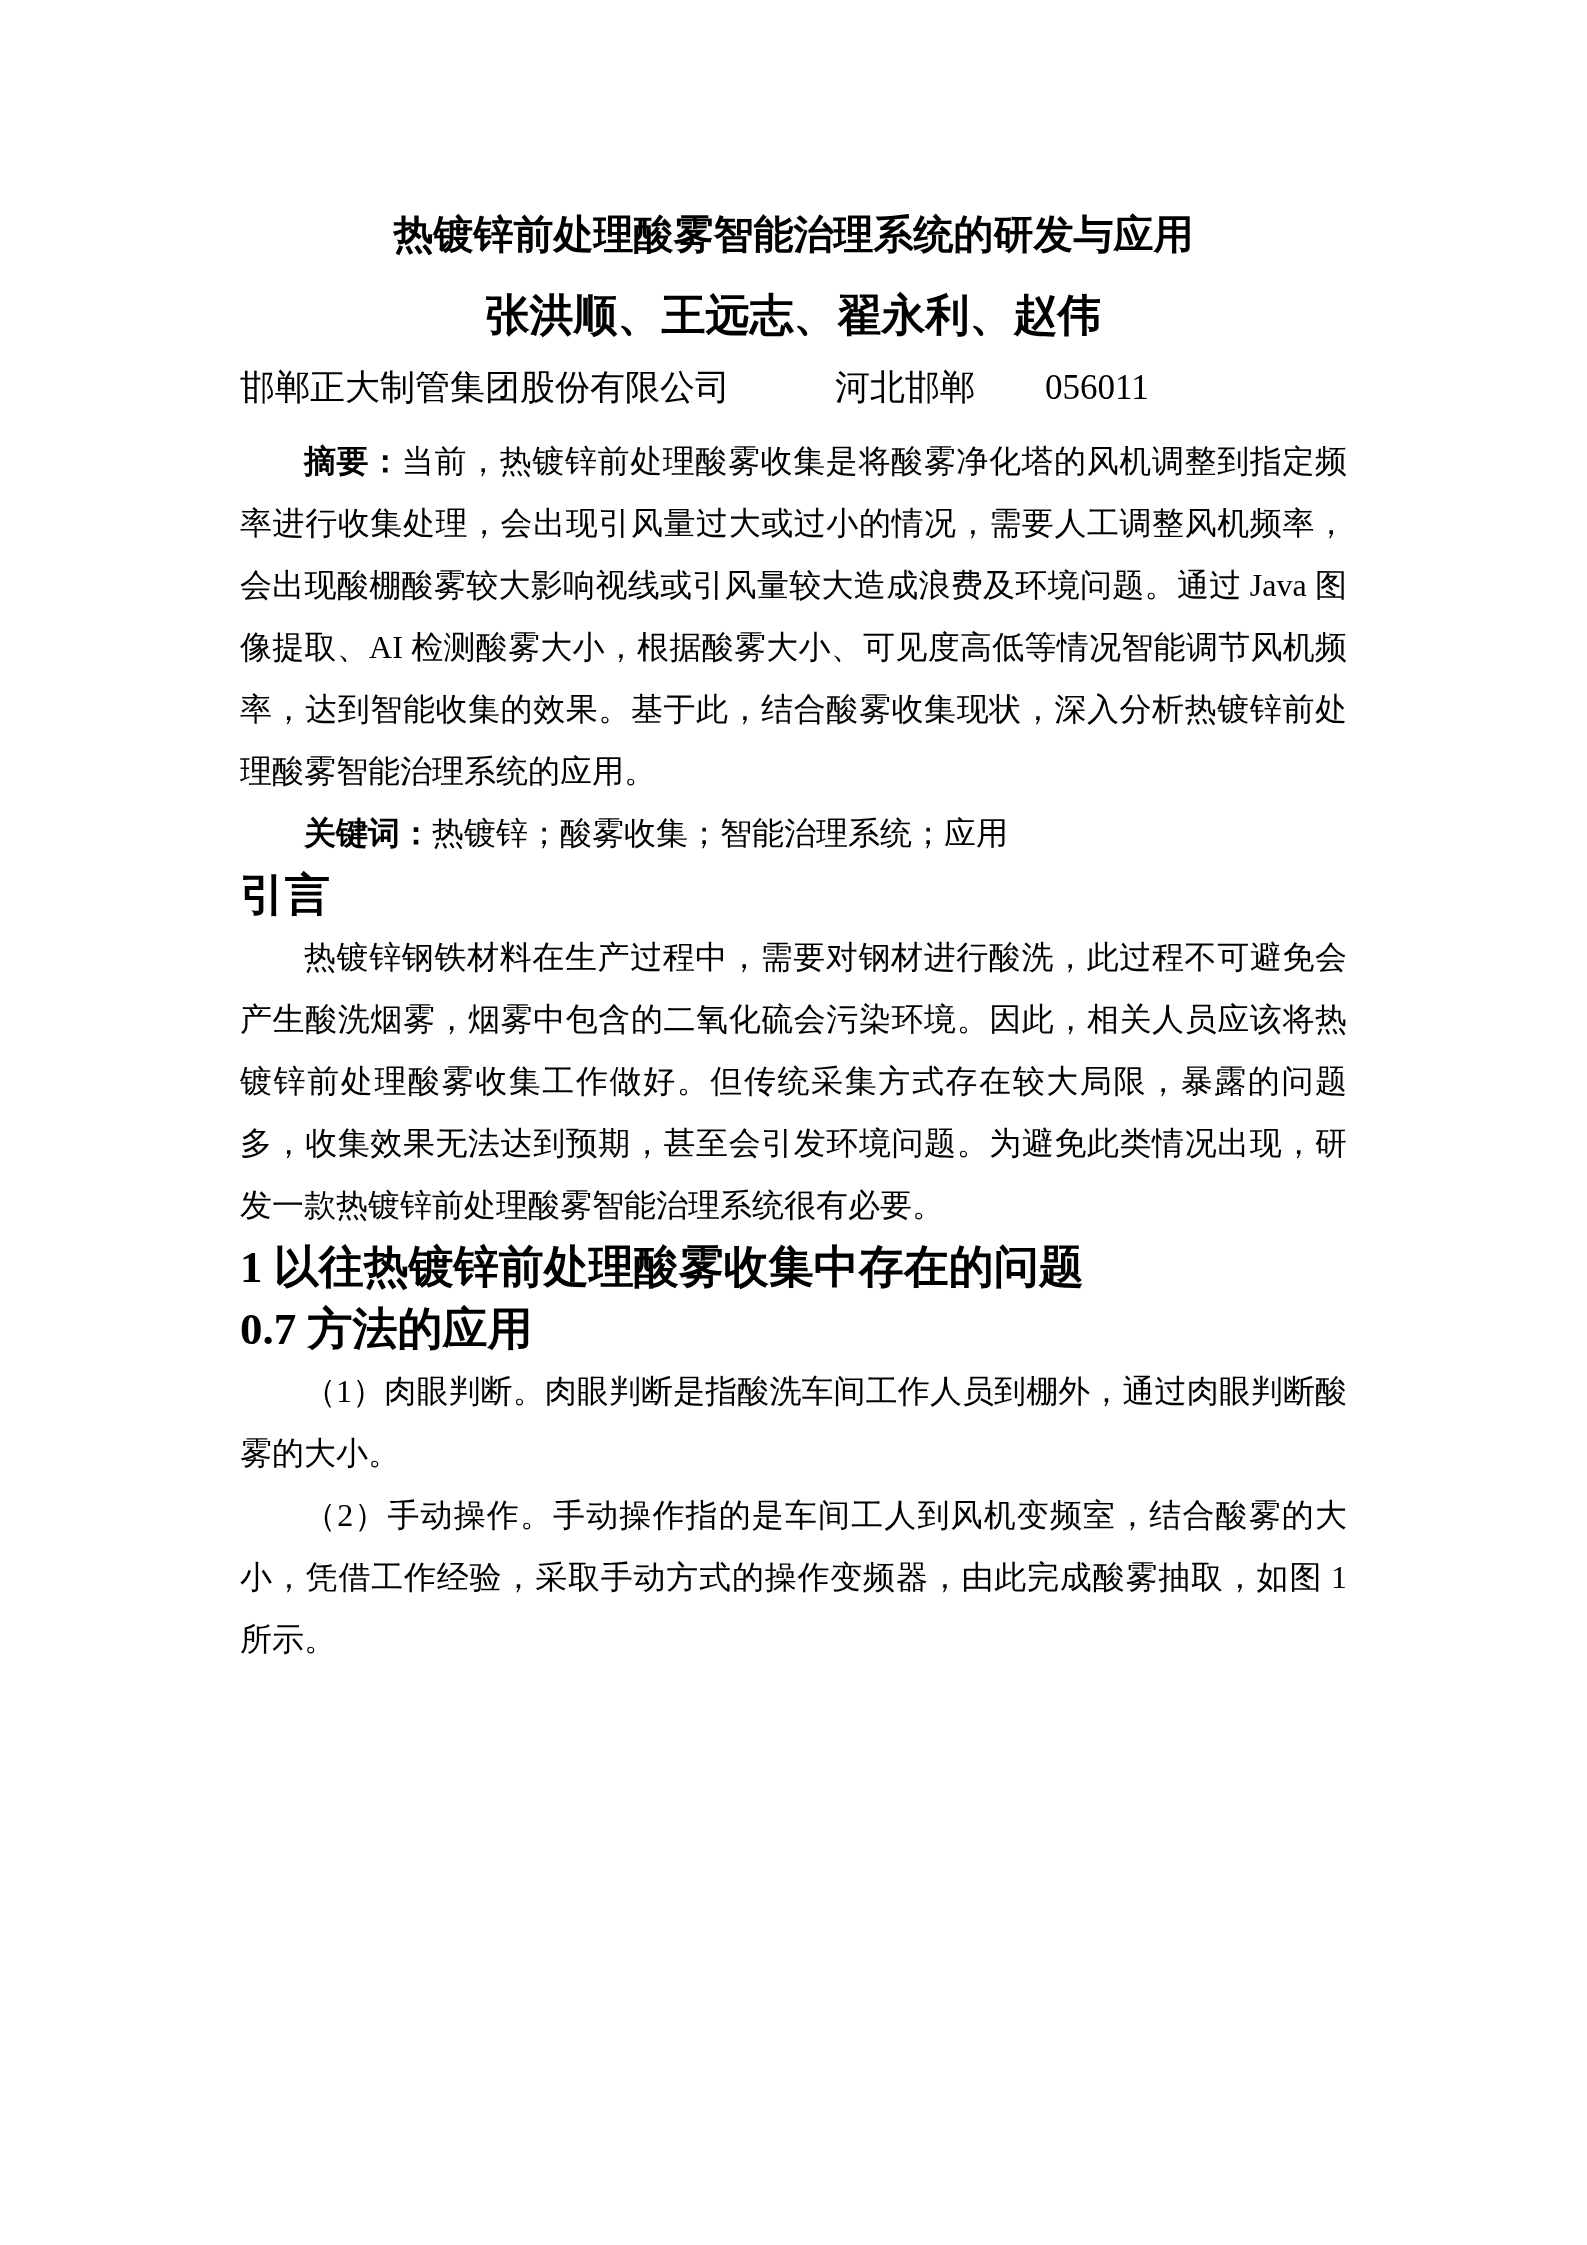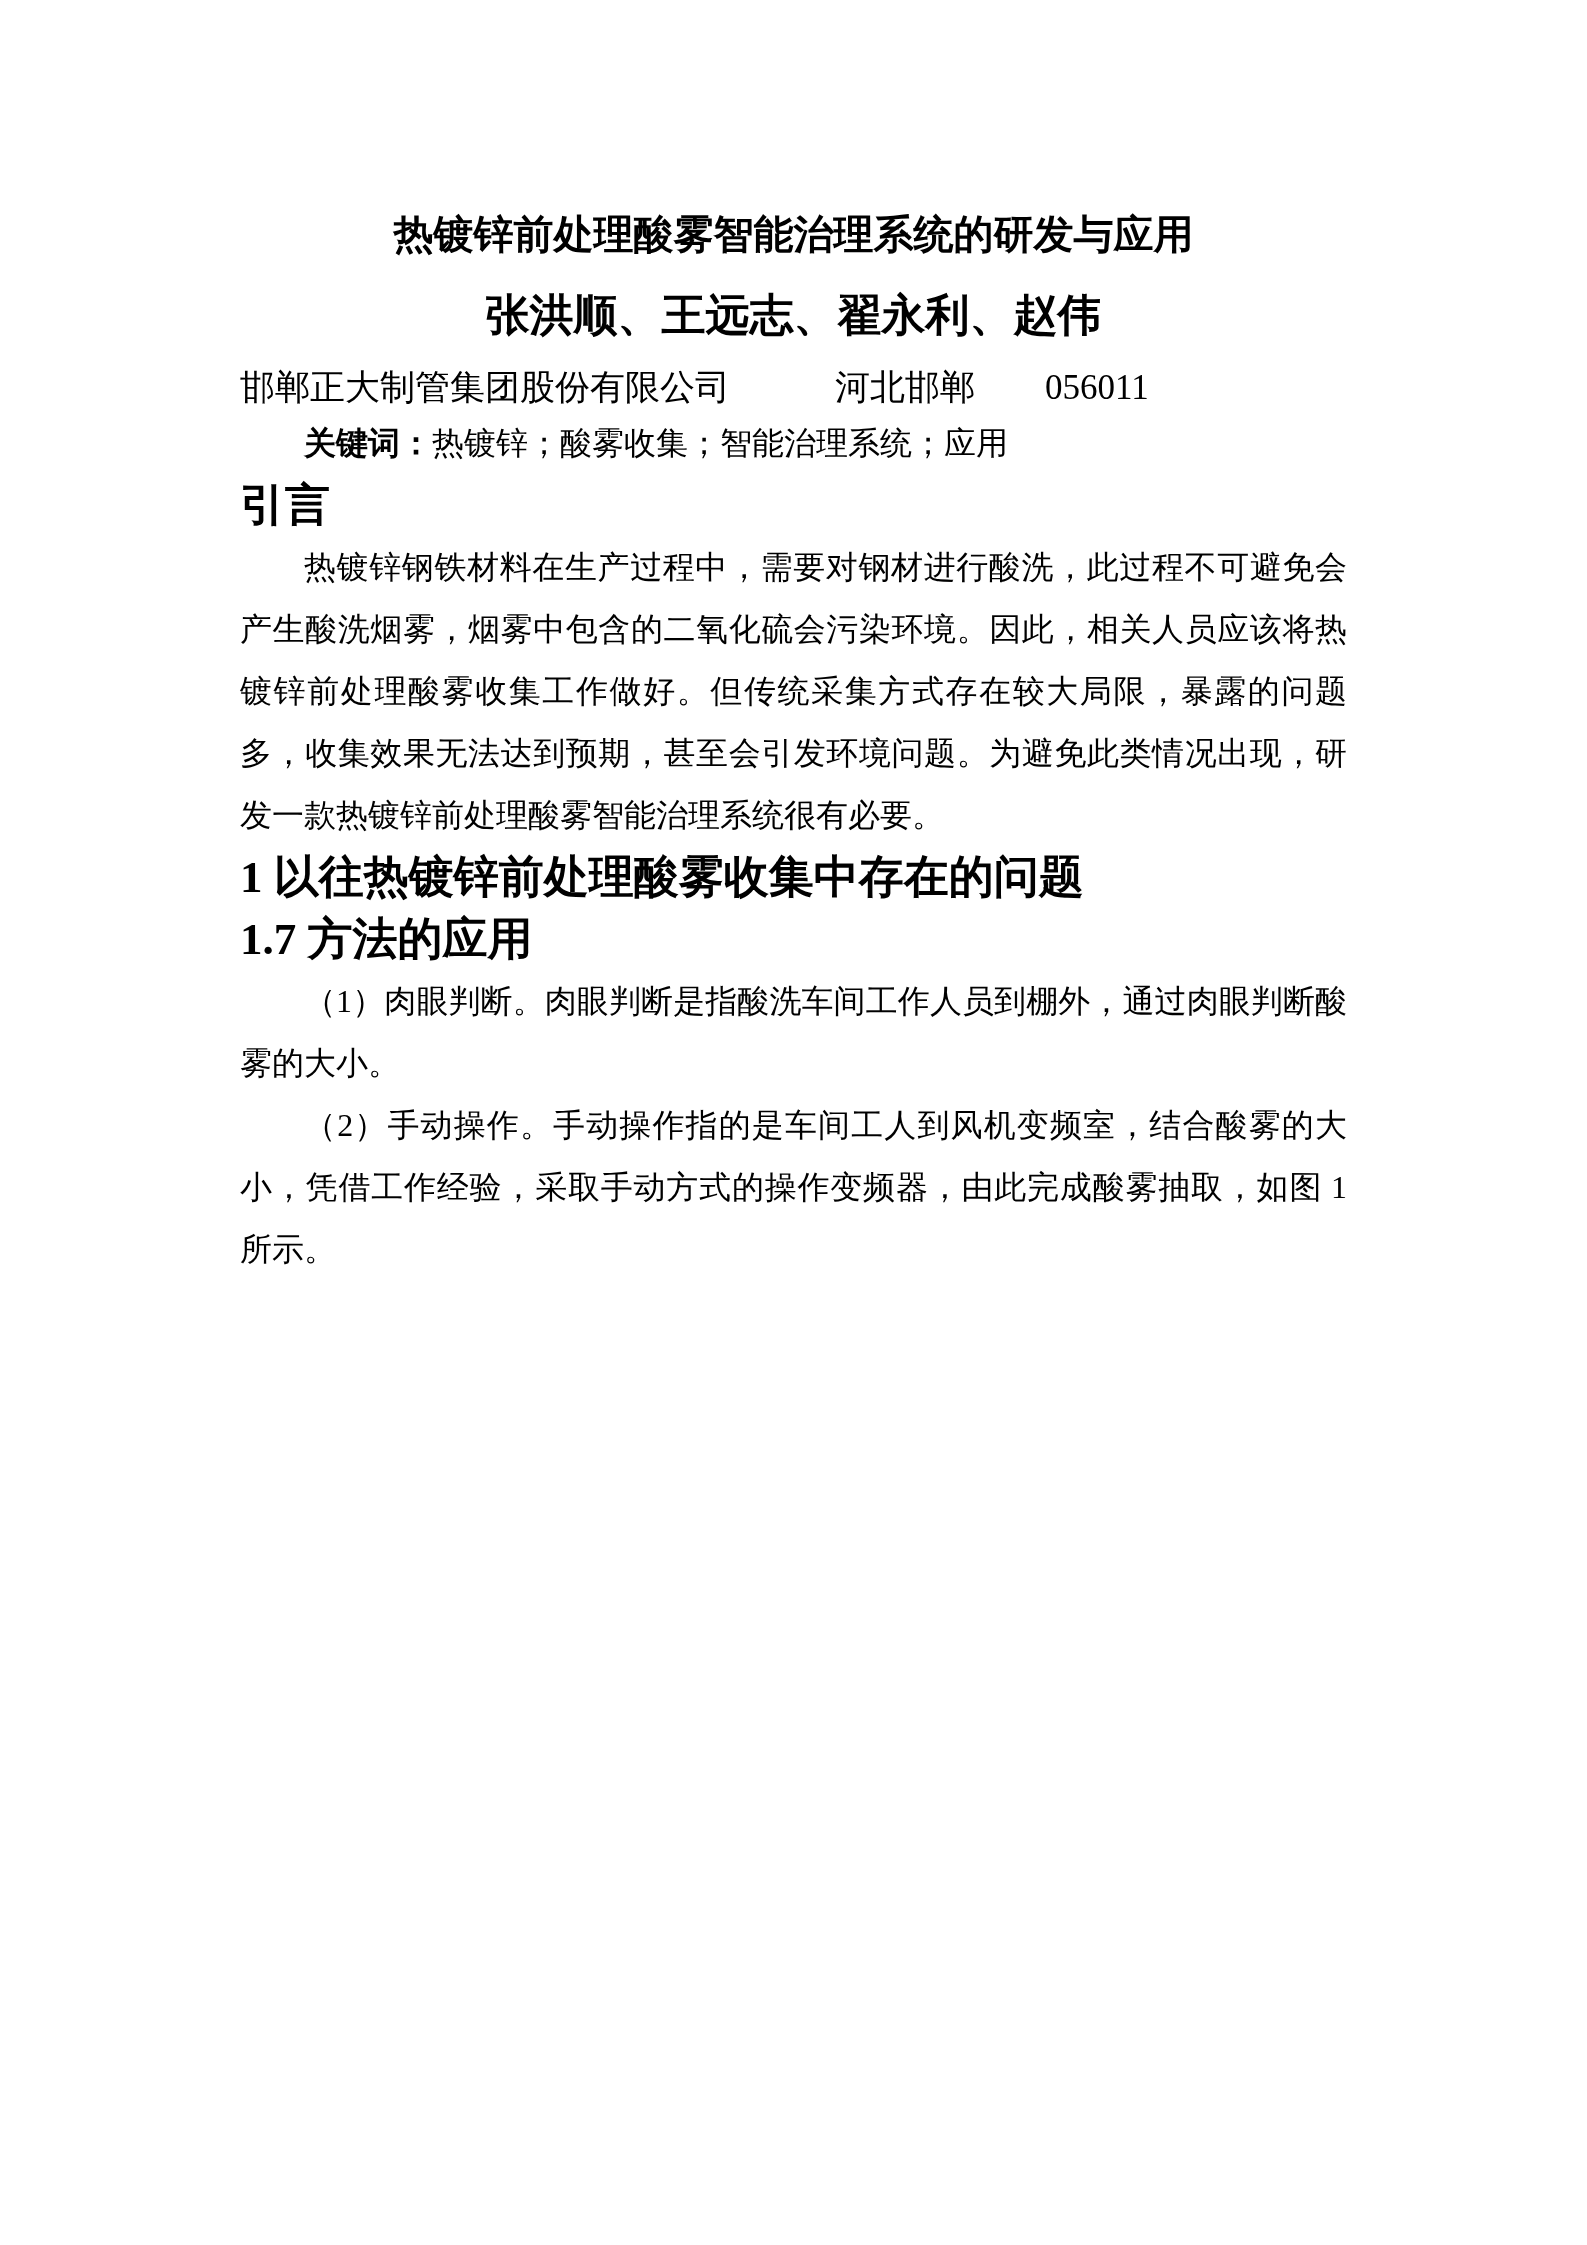--- a/index.html
+++ b/index.html
@@ -63,31 +63,34 @@
 <body>
 
 <div class="page">
 
   <h1 class="title">热镀锌前处理酸雾智能治理系统的研发与应用</h1>
 
   <div class="authors">张洪顺、王远志、翟永利、赵伟</div>
 
   <div class="affiliation">邯郸正大制管集团股份有限公司　　　河北邯郸　　056011</div>
 
+  <p class="body-para abstract-para">
+    <span class="bold">摘要：</span><span>当前，热镀锌前处理酸雾收集是将酸雾净化塔的风机调整到指定频率进行收集处理，会出现引风量过大或过小的情况，需要人工调整风机频率，会出现酸棚酸雾较大影响视线或引风量较大造成浪费及环境问题。通过 Java 图像提取、AI 检测酸雾大小，根据酸雾大小、可见度高低等情况智能调节风机频率，达到智能收集的效果。基于此，结合酸雾收集现状，深入分析热镀锌前处理酸雾智能治理系统的应用。</span>
+  </p>
 
   <p class="body-para">
     <span class="bold">关键词：</span><span>热镀锌；酸雾收集；智能治理系统；应用</span>
   </p>
 
   <h2 class="heading">引言</h2>
 
   <p class="body-para">热镀锌钢铁材料在生产过程中，需要对钢材进行酸洗，此过程不可避免会产生酸洗烟雾，烟雾中包含的二氧化硫会污染环境。因此，相关人员应该将热镀锌前处理酸雾收集工作做好。但传统采集方式存在较大局限，暴露的问题多，收集效果无法达到预期，甚至会引发环境问题。为避免此类情况出现，研发一款热镀锌前处理酸雾智能治理系统很有必要。</p>
 
   <h2 class="heading">1 以往热镀锌前处理酸雾收集中存在的问题</h2>
 
-  <h3 class="heading">1.7 方法的应用</h3>
+  <h3 class="heading">0.7 方法的应用</h3>
 
 
   <p class="body-para">（1）肉眼判断。肉眼判断是指酸洗车间工作人员到棚外，通过肉眼判断酸雾的大小。</p>
 
   <p class="body-para">（2）手动操作。手动操作指的是车间工人到风机变频室，结合酸雾的大小，凭借工作经验，采取手动方式的操作变频器，由此完成酸雾抽取，如图 1 所示。</p>
 
 </div>
 
 </body></html>

